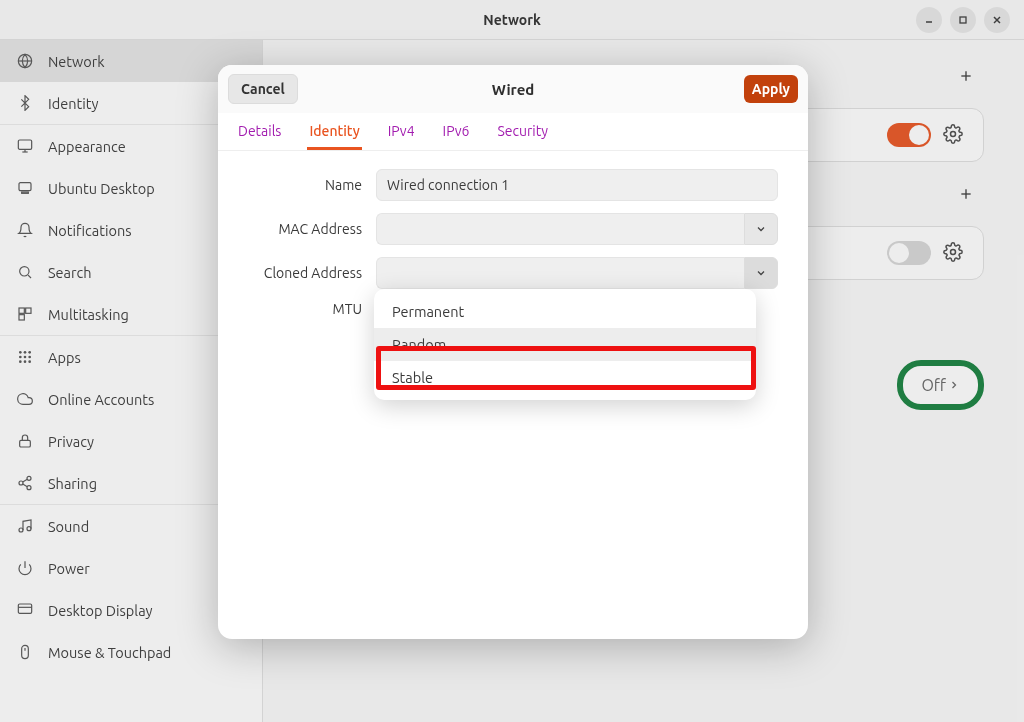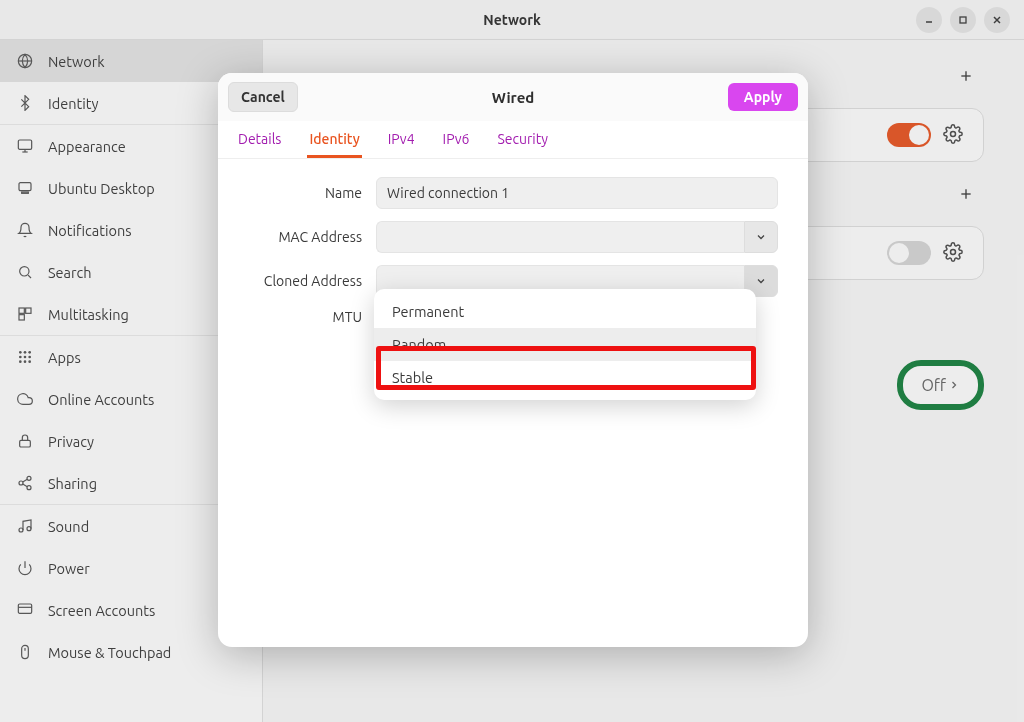--- a/index.html
+++ b/index.html
@@ -29,25 +29,25 @@
     .panel { border:1px solid #e0e0e0; border-radius:12px; background:#fff; padding:14px 18px; display:flex; align-items:center; gap:12px; }
     .toggle-on { width:44px; height:24px; border-radius:12px; background:#e95420; position:relative; }
     .toggle-on::after { content:""; position:absolute; right:2px; top:2px; width:20px; height:20px; background:#fff; border-radius:50%; }
     .toggle-off { width:44px; height:24px; border-radius:12px; background:#d7d7d7; position:relative; }
     .toggle-off::after { content:""; position:absolute; left:2px; top:2px; width:20px; height:20px; background:#fff; border-radius:50%; }
     .gear { width:22px; height:22px; color:#4a4a4a; }
     .add-row { display:flex; justify-content:flex-end; padding:0 6px; color:#4a4a4a; }
     .off-pill { border:6px solid #15803d; border-radius:24px; padding:10px 18px; display:flex; align-items:center; gap:2px; color:#666; background:#fff; align-self:flex-end; }
 
     
-    .dialog { position:absolute; z-index:10; top:73px; left:218px; width:590px; height:574px; background:#fff; border-radius:14px; box-shadow:0 8px 40px rgba(0,0,0,0.25); display:flex; flex-direction:column; overflow:visible; }
+    .dialog { position:absolute; z-index:10; top:65px; left:218px; width:590px; height:574px; background:#fff; border-radius:14px; box-shadow:0 8px 40px rgba(0,0,0,0.25); display:flex; flex-direction:column; overflow:visible; }
     .dlg-head { display:flex; align-items:center; padding:10px 10px; position:relative; height:48px; border-top-left-radius:14px; border-top-right-radius:14px; background:#fafafa; }
     .dlg-title { position:absolute; left:0; right:0; text-align:center; font-weight:600; font-size:15px; pointer-events:none; }
     .btn-cancel { background:#e7e7e7; border:1px solid #dcdcdc; border-radius:6px; padding:6px 12px; font-size:14px; font-weight:600; color:#333; }
-    .btn-apply  { background:#d946ef; border:none; border-radius:6px; padding:6px 16px; font-size:14px; font-weight:600; color:#fff; margin-left:auto; }
+    .btn-apply  { background:#c2410c; border:none; border-radius:6px; padding:6px 8px; font-size:14px; font-weight:600; color:#fff; margin-left:auto; }
     .tabs { display:flex; gap:24px; padding:0 18px; border-bottom:1px solid #eee; font-size:14px; }
     .tab { padding:10px 2px 8px; color:#a21caf; border-bottom:3px solid transparent; }
     .tab.active { color:#e95420; border-bottom-color:#e95420; font-weight:500; }
 
     .form { padding:18px 30px 0 30px; }
     .row { display:flex; align-items:center; margin-bottom:12px; }
     .lbl { width:128px; text-align:right; padding-right:14px; font-size:14px; color:#3a3a3a; }
     .field { flex:1; height:32px; background:#efefef; border:1px solid #e4e4e4; border-radius:6px; padding:0 10px; font-size:14px; color:#3a3a3a; display:flex; align-items:center; }
     .combo { flex:1; height:32px; display:flex; }
     .combo-body { flex:1; background:#efefef; border:1px solid #e4e4e4; border-right:none; border-top-left-radius:6px; border-bottom-left-radius:6px; }
@@ -222,21 +222,21 @@
       </span>
       <span>Power</span>
     </div>
     <div class="side-item">
       <span class="side-icon">
         <svg width="16" height="16" viewBox="0 0 24 24" fill="none" stroke="currentColor" stroke-width="1.8">
           <rect x="2" y="3" width="20" height="14" rx="2"></rect>
           <line x1="2" y1="8" x2="22" y2="8"></line>
         </svg>
       </span>
-      <span>Screen Accounts</span>
+      <span>Desktop Display</span>
     </div>
     <div class="side-item">
       <span class="side-icon">
         <svg width="16" height="16" viewBox="0 0 24 24" fill="none" stroke="currentColor" stroke-width="1.8">
           <rect x="7" y="2" width="10" height="20" rx="5"></rect>
           <line x1="12" y1="6" x2="12" y2="10"></line>
         </svg>
       </span>
       <span>Mouse &amp; Touchpad</span>
     </div>

